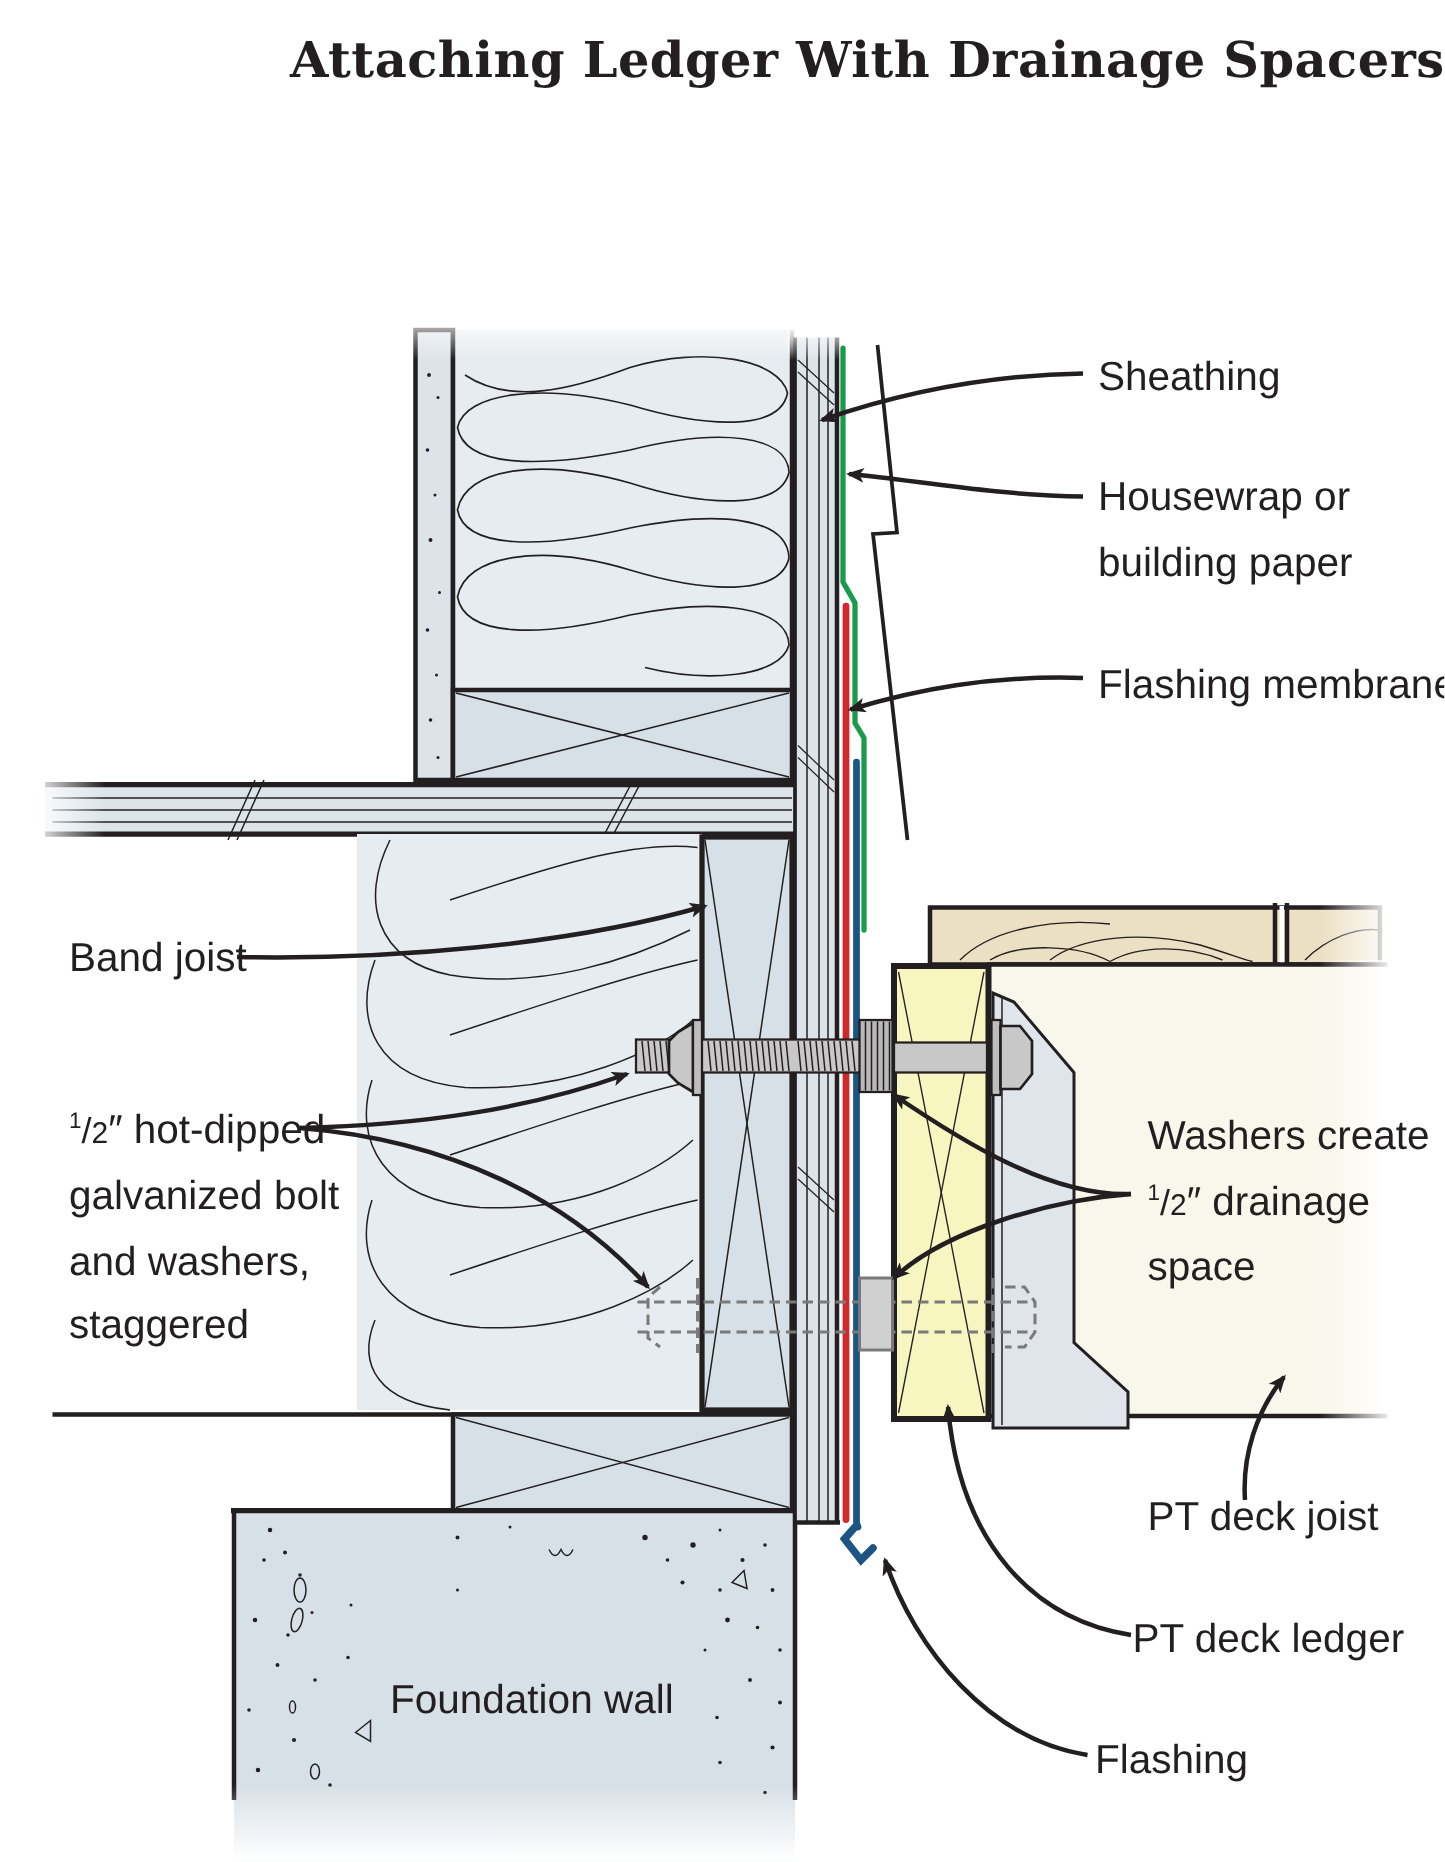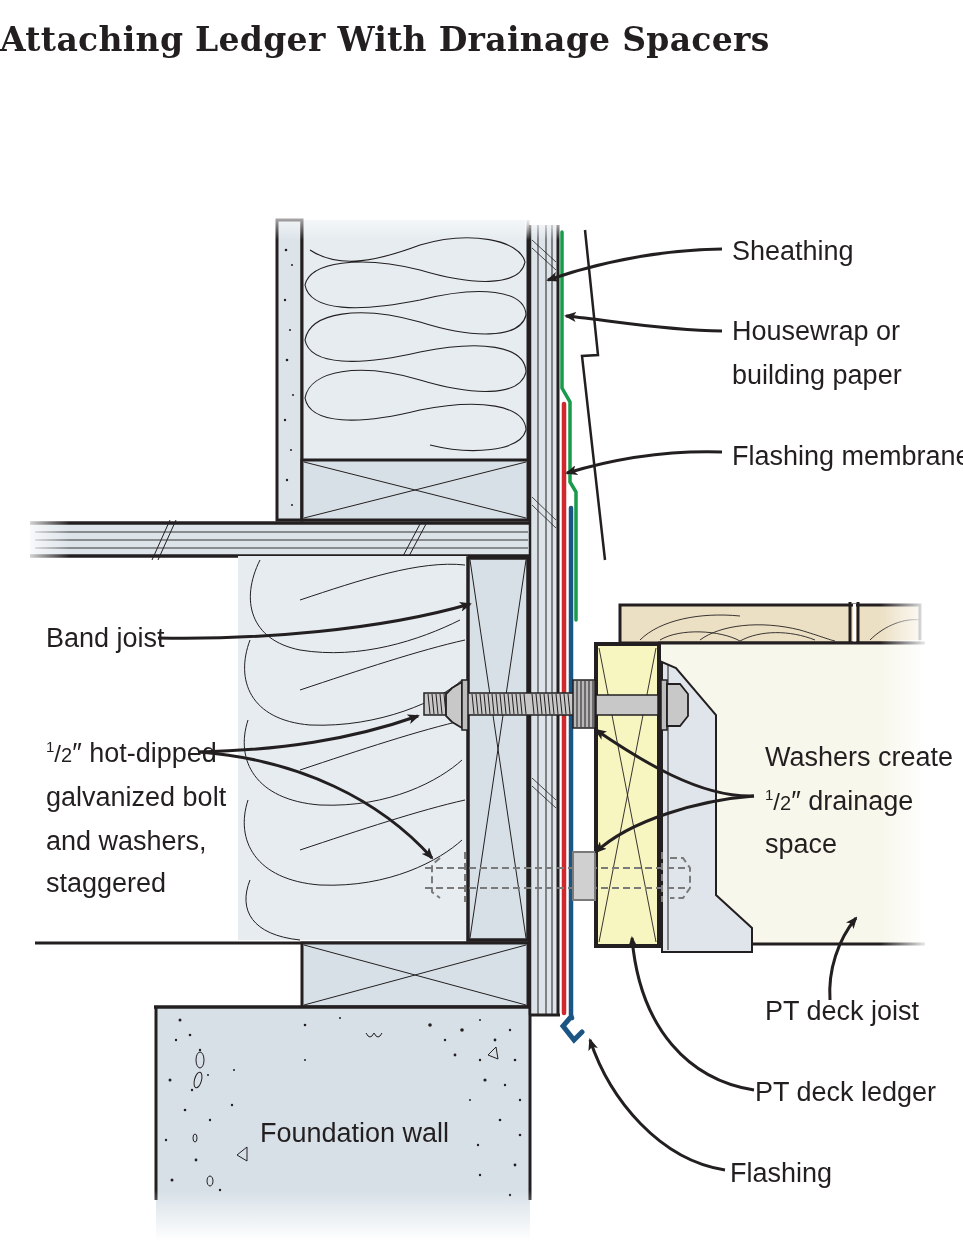--- a/index.html
+++ b/index.html
@@ -1,18 +1,18 @@
 <!DOCTYPE html>
 <html><head>
 <meta charset="utf-8">
 <style>
   html, body { margin: 0; padding: 0; background: #ffffff; }
   body { width: 963px; height: 1241px; position: relative; overflow: hidden; }
   .title {
-    position: absolute; left: 0; top: 20px; width: 963px; text-align: left;
+    position: absolute; left: 0; top: 20px; width: 963px; text-align: right;
     font-family: "DejaVu Serif", serif; font-weight: bold; font-size: 33px;
     color: #231f20; letter-spacing: 0.3px;
   }
   svg#diagram { position: absolute; left: 0; top: 0; }
   .lbl { font-family: "Liberation Sans", sans-serif; font-size: 27px; fill: #231f20; }
 </style>
 </head>
 <body>
 
 <div class="title">Attaching Ledger With Drainage Spacers</div>

